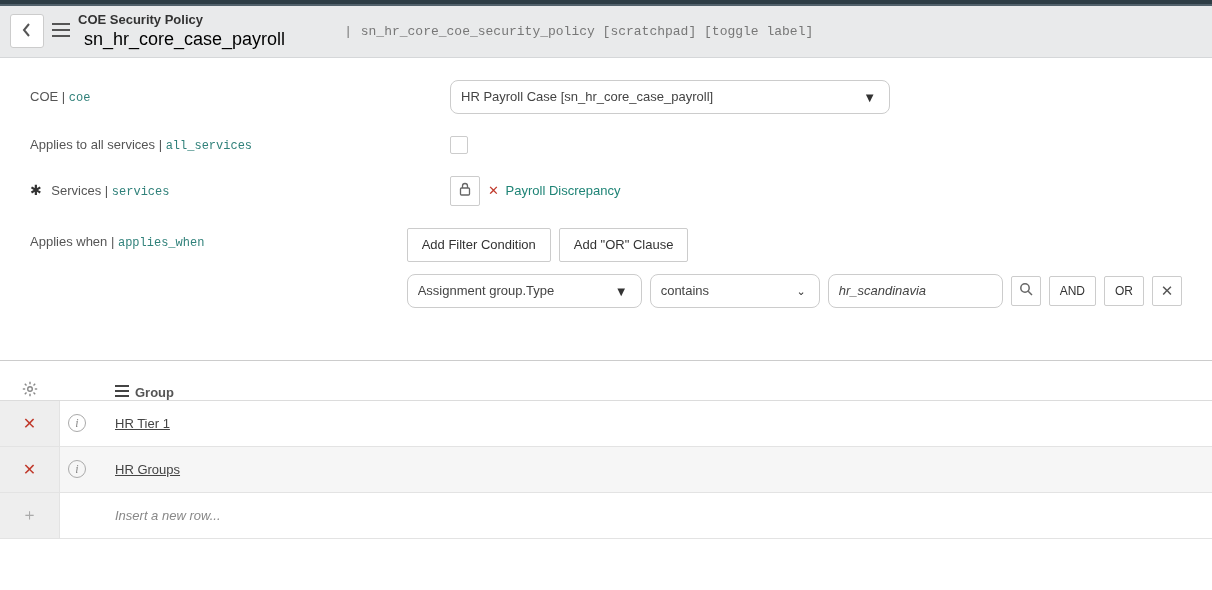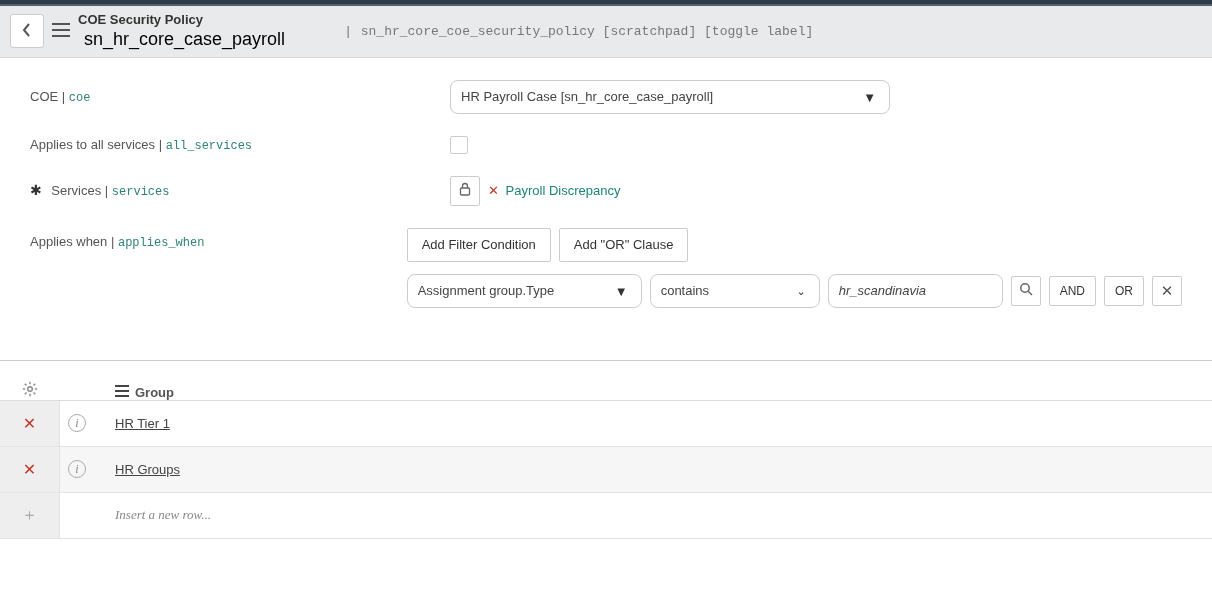--- a/index.html
+++ b/index.html
@@ -173,21 +173,21 @@
   }
   .group-row .col-name { flex:1; }
   .group-row .col-name a { color:#444; text-decoration: underline; }
   .x-icon { color:#c0392b; font-size: 16px; }
   .plus-icon { color:#aaa; font-size: 16px; }
   .info-circ {
     width:18px; height:18px; border:1px solid #aaa; border-radius:50%;
     display:inline-flex; align-items:center; justify-content:center;
     font-family: Georgia, serif; font-style: italic; font-size:12px; color:#888;
   }
-  .insert-row { font-style: italic; color:#888;font-family:Liberation Serif, serif; }
+  .insert-row { font-style: italic; color:#888; }
   .mono { font-family:"Courier New", monospace; }
 </style>
 </head>
 <body>
 
 <div class="top-dark-bar"></div>
 
 <div class="header-bar">
   <button class="square-btn">
     <span class="back-icon">

